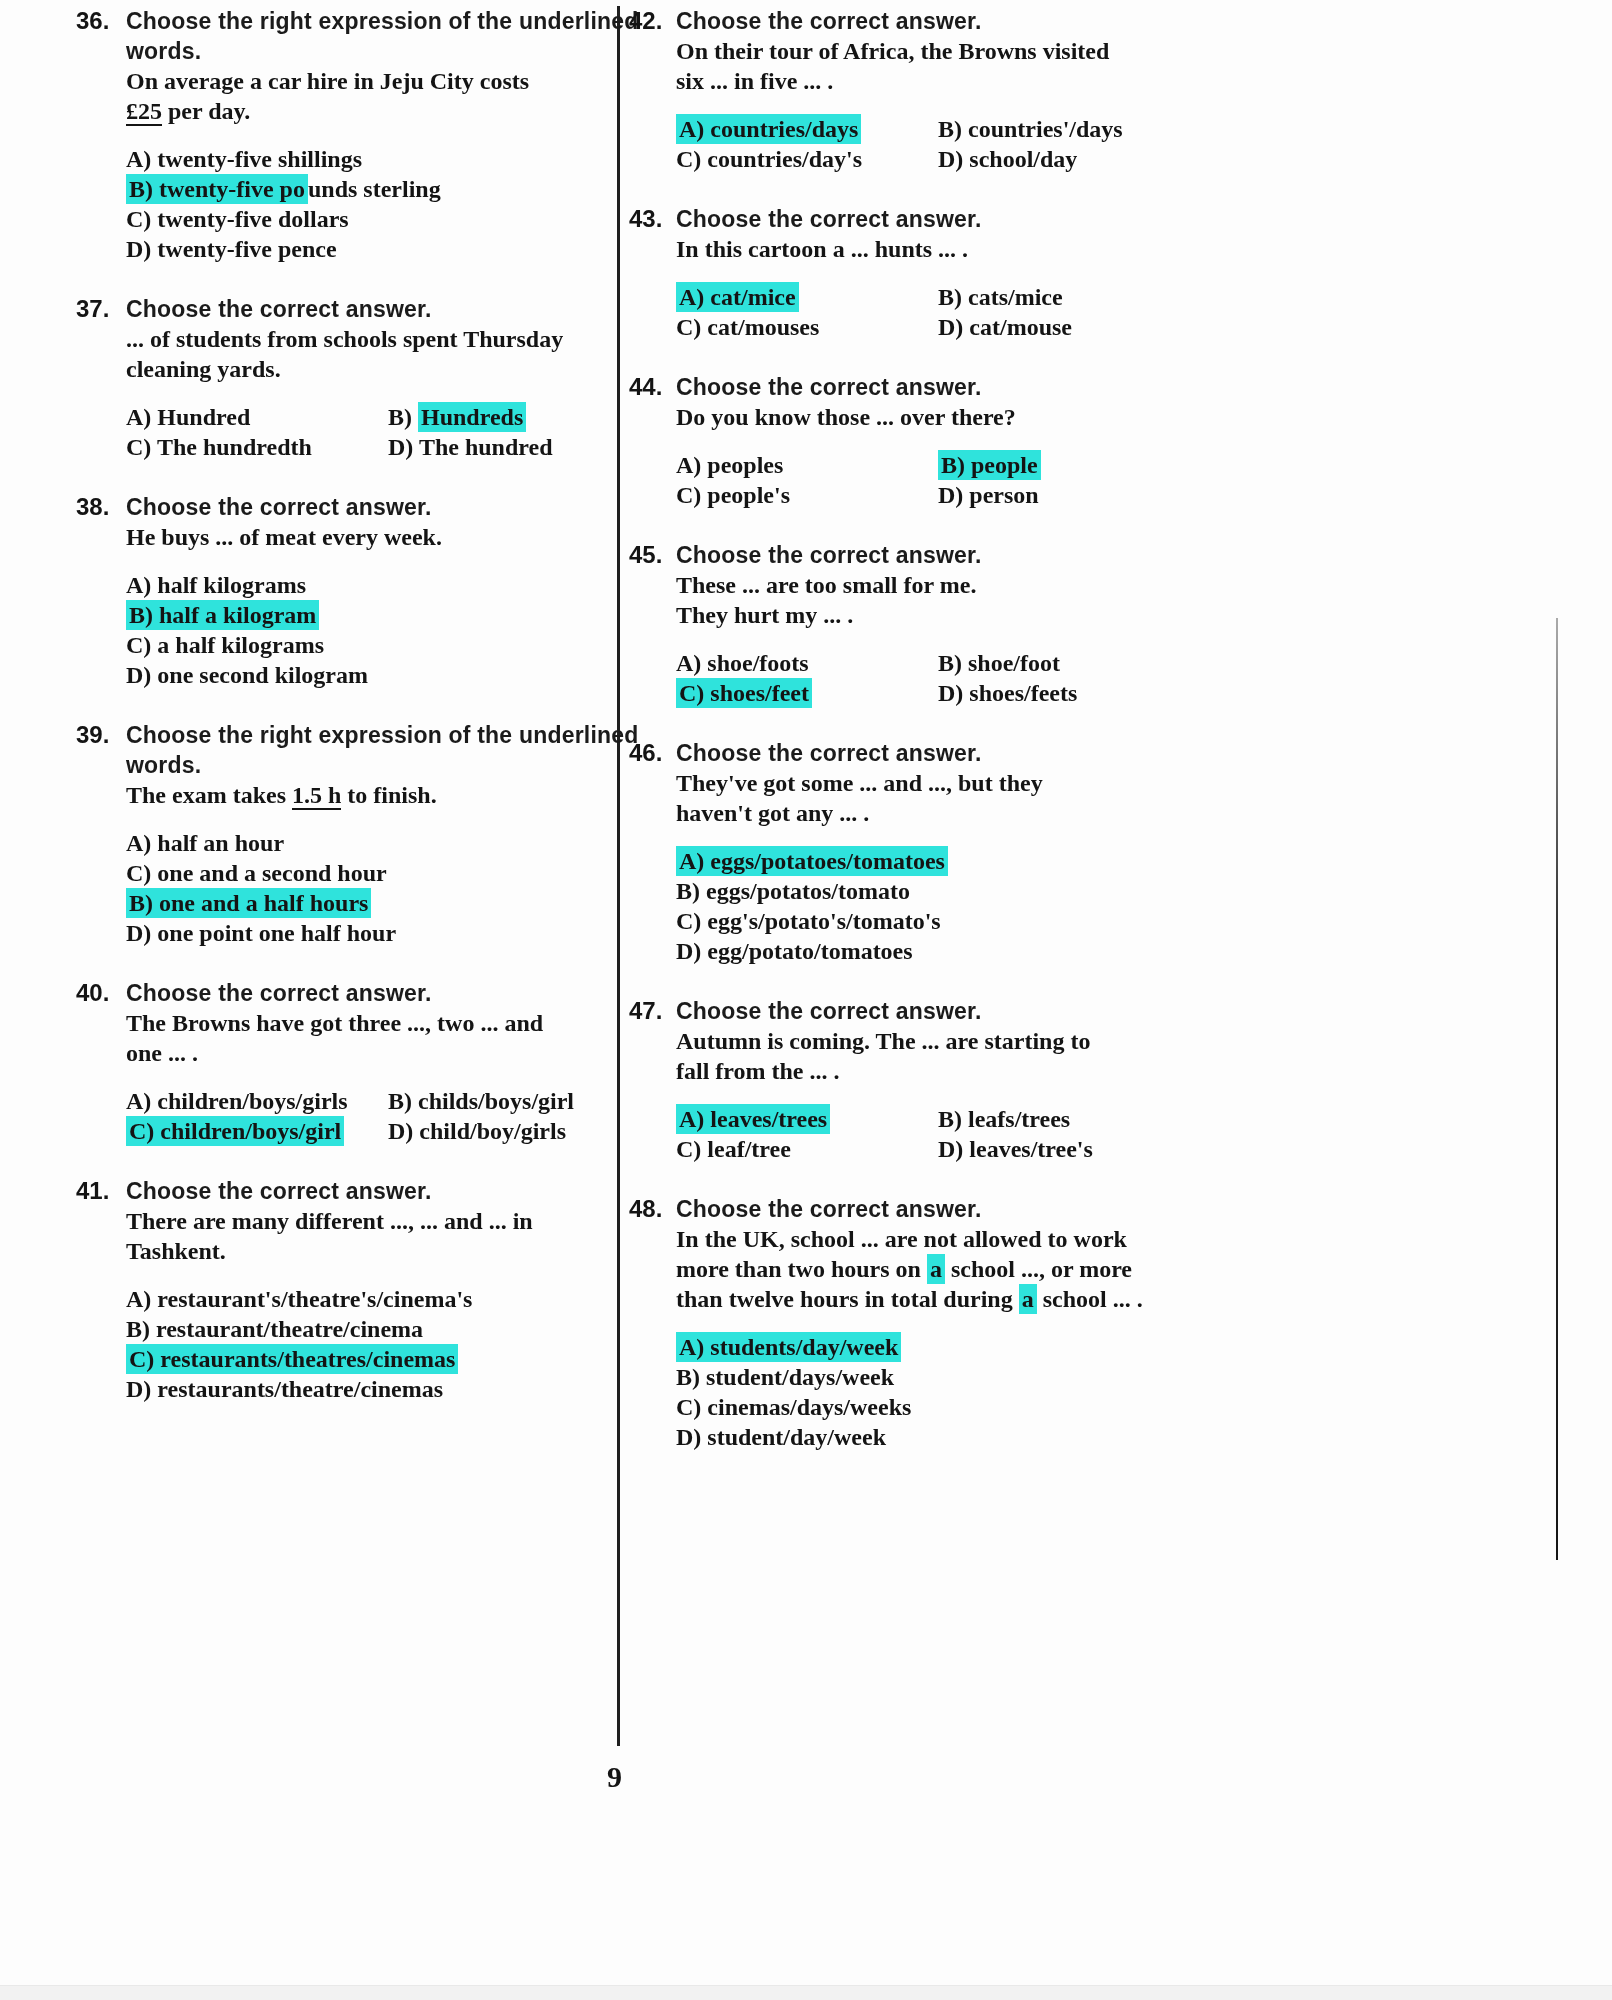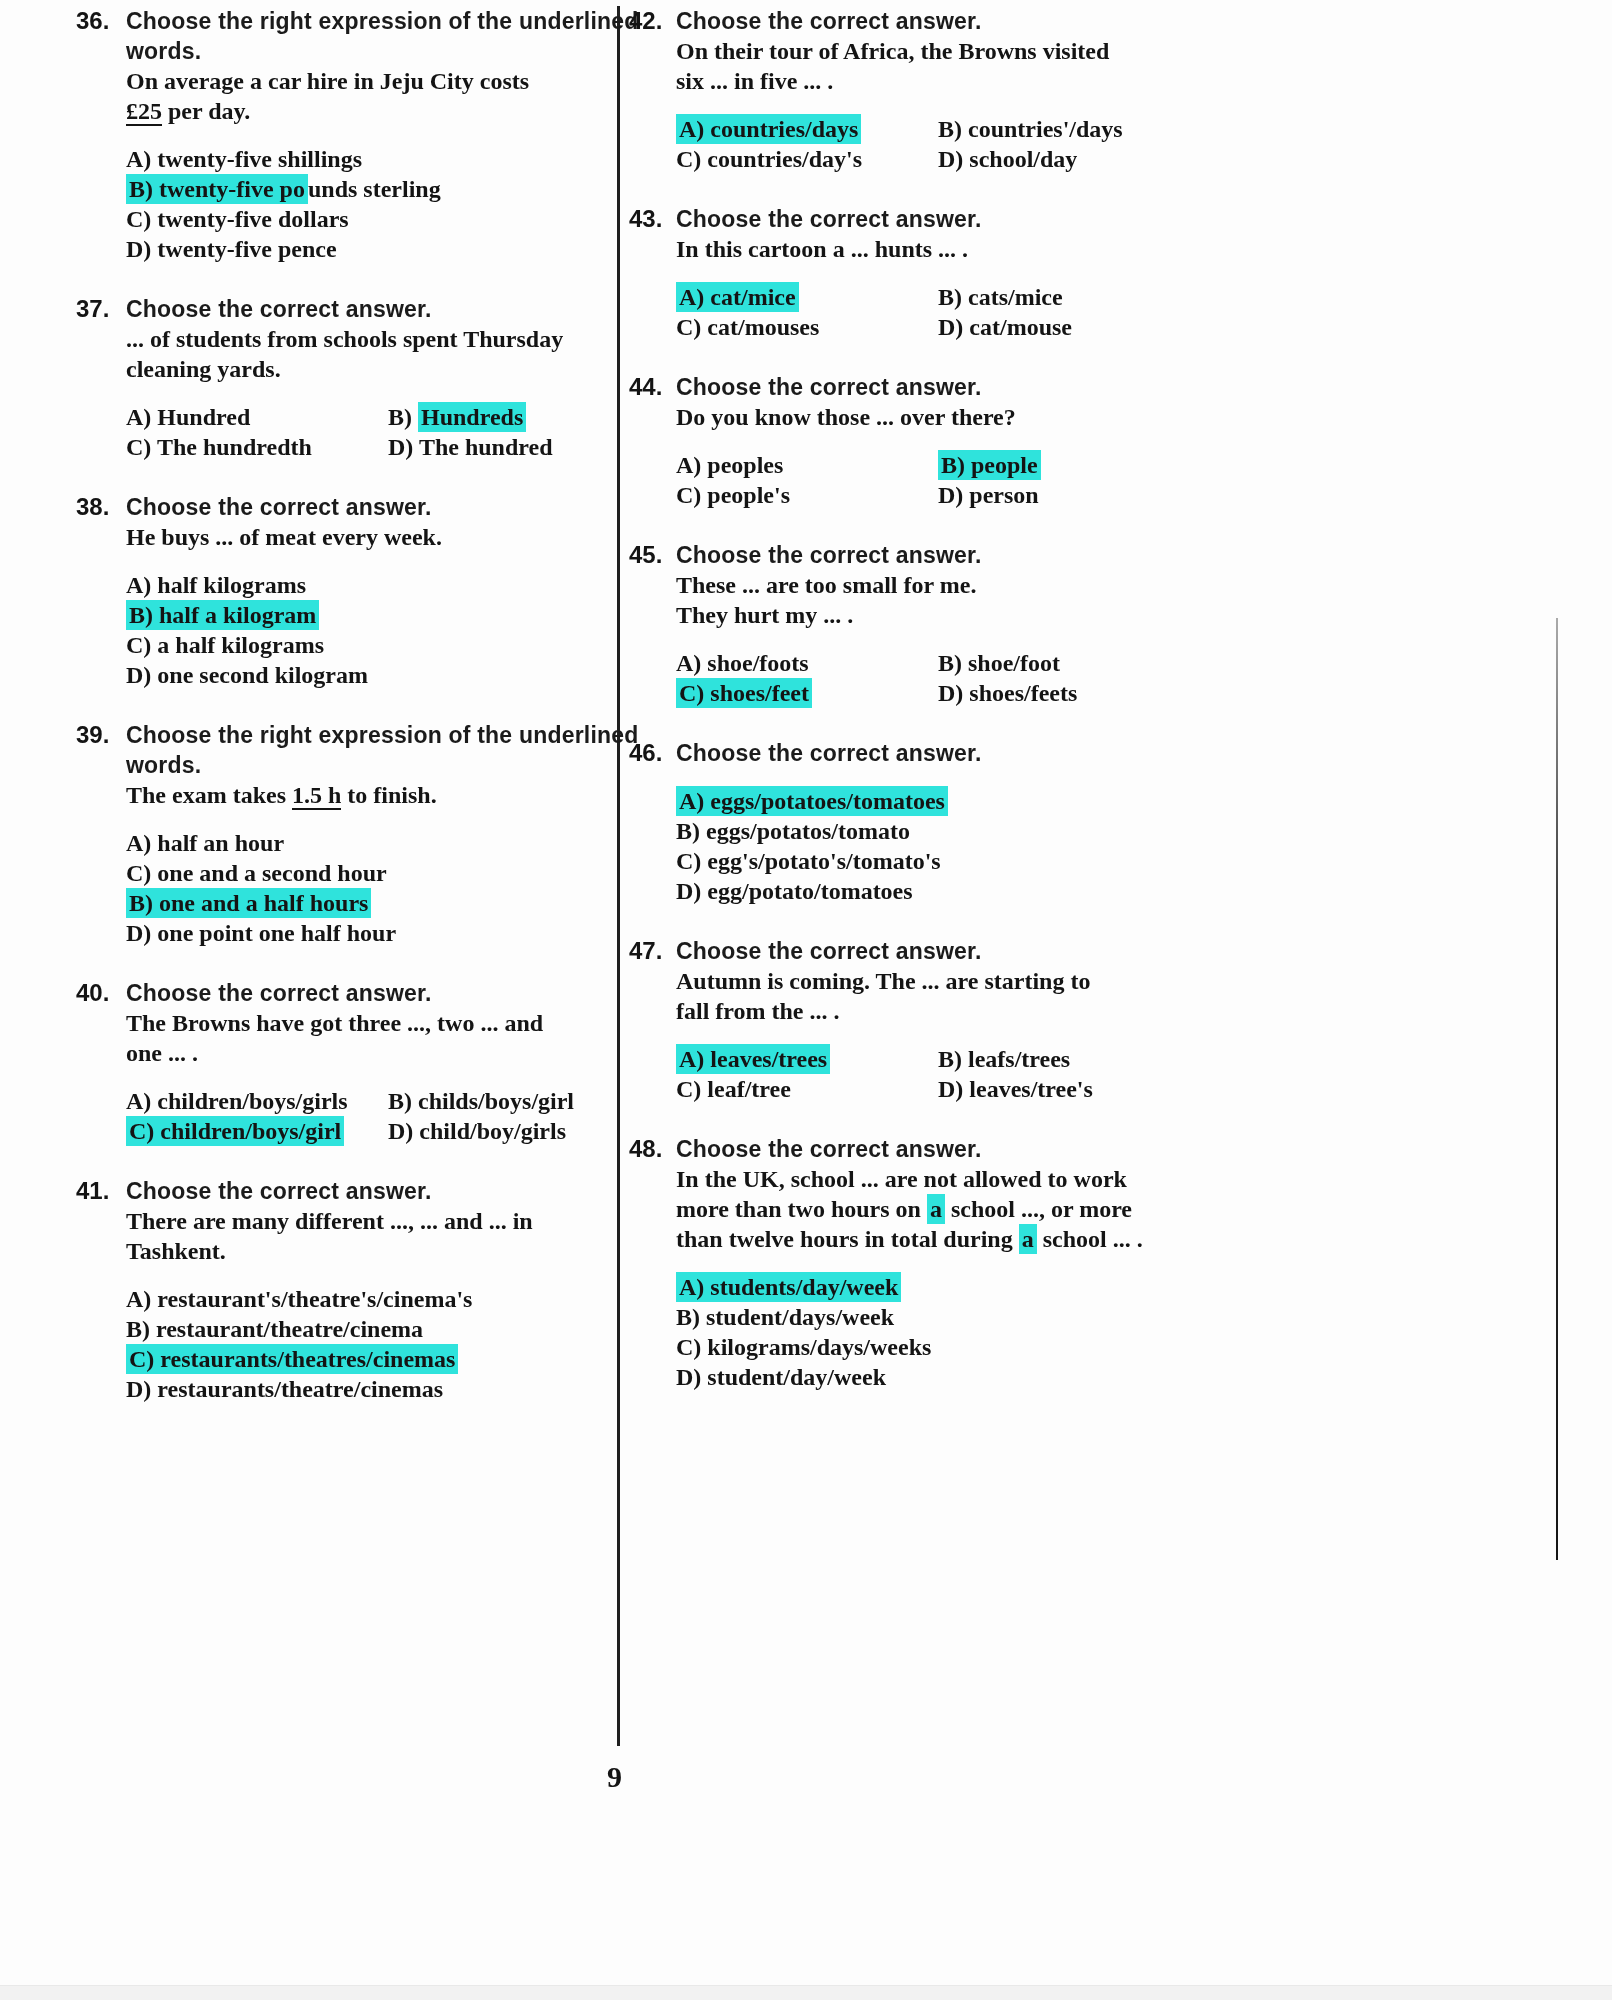--- a/index.html
+++ b/index.html
@@ -238,20 +238,24 @@
       <div class="line opt"><span></span><span class="hl">C) shoes/feet</span><span></span></div>
       <div class="line opt"><span>D) shoes/feets</span><span></span></div>
     </div>
   </div>
 
   <div class="q">
     <span class="num">46.</span>
     <div class="instr">
       <div class="line">Choose the correct answer.</div>
     </div>
+    <div>
+      <div class="line"><span>They've got some ... and ..., but they</span></div>
+      <div class="line"><span>haven't got any ... .</span></div>
+    </div>
     <div class="opts">
       <div class="line opt"><span></span><span class="hl">A) eggs/potatoes/tomatoes</span><span></span></div>
       <div class="line opt"><span>B) eggs/potatos/tomato</span><span></span></div>
       <div class="line opt"><span>C) egg's/potato's/tomato's</span><span></span></div>
       <div class="line opt"><span>D) egg/potato/tomatoes</span><span></span></div>
     </div>
   </div>
 
   <div class="q">
     <span class="num">47.</span>
@@ -276,18 +280,18 @@
       <div class="line">Choose the correct answer.</div>
     </div>
     <div>
       <div class="line"><span>In the UK, school ... are not allowed to work</span></div>
       <div class="line"><span>more than two hours on </span><span class="hl">a</span><span> school ..., or more</span></div>
       <div class="line"><span>than twelve hours in total during </span><span class="hl">a</span><span> school ... .</span></div>
     </div>
     <div class="opts">
       <div class="line opt"><span></span><span class="hl">A) students/day/week</span><span></span></div>
       <div class="line opt"><span>B) student/days/week</span><span></span></div>
-      <div class="line opt"><span>C) kilograms/days/weeks</span><span></span></div>
+      <div class="line opt"><span>C) cinemas/days/weeks</span><span></span></div>
       <div class="line opt"><span>D) student/day/week</span><span></span></div>
     </div>
   </div>
 
 </div>
 
 </body></html>

